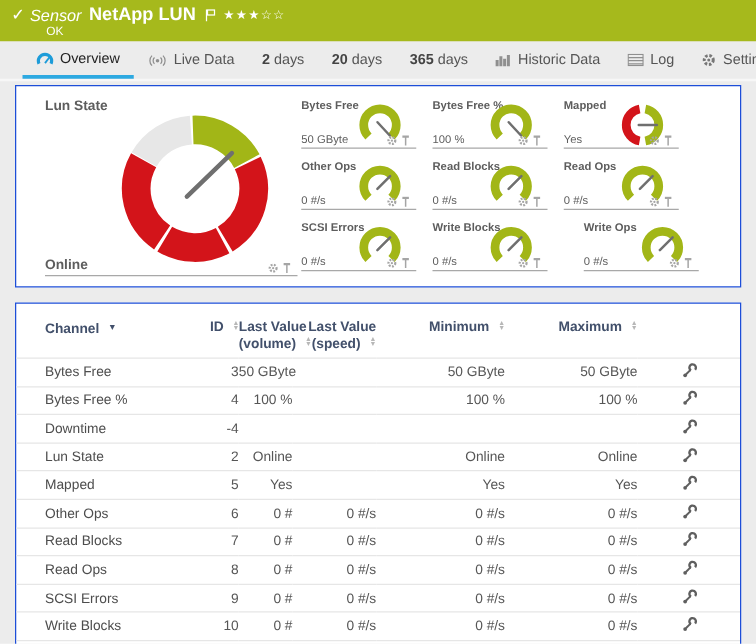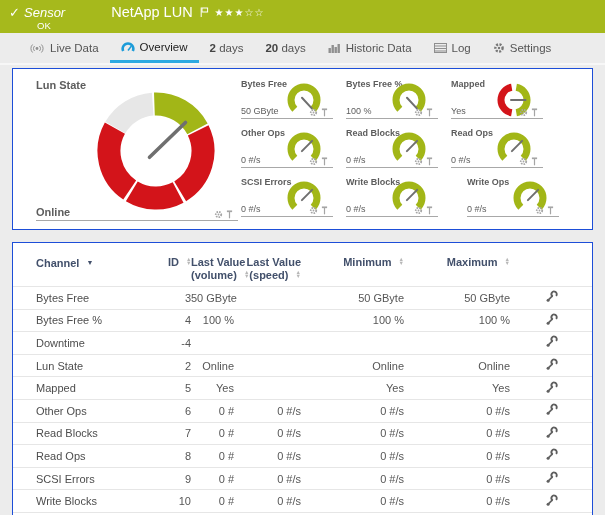--- a/index.html
+++ b/index.html
@@ -7,21 +7,21 @@
     width:605px;height:515px;overflow:hidden;
     background:#ececec;
     font-family:"Liberation Sans",sans-serif;
     -webkit-font-smoothing:antialiased;
   }
   
   .hdr{position:relative;height:33px;background:#a6b91c;color:#fff;}
   .hdr .check{position:absolute;left:9px;top:5px;font-size:13px;font-weight:bold;font-family:"DejaVu Sans",sans-serif;}
   .hdr .line1{position:absolute;left:24px;top:4px;display:flex;align-items:center;gap:6px;white-space:nowrap;}
   .hdr .kind{font-style:italic;font-size:13px;}
-  .hdr .title{font-weight:normal;font-size:14.5px;margin-left:40px;}
+  .hdr .title{font-weight:bold;font-size:14.5px;}
   .hdr .flag{margin-left:1px;display:inline-flex;}
   .hdr .stars{font-family:"DejaVu Sans",sans-serif;font-size:10px;letter-spacing:1px;cursor:pointer;}
   .hdr .status{position:absolute;left:37px;top:20px;font-size:9.5px;font-weight:normal;}
   
   .tabbar{display:flex;align-items:stretch;height:30px;padding-left:18px;background:#ececec;border-bottom:2px solid #f7f7f7;}
   .tab{display:flex;align-items:center;gap:5px;padding:0 11px;font-size:11.5px;color:#555;box-sizing:border-box;cursor:pointer;white-space:nowrap;}
   .tab b{font-weight:bold;color:#444;}
   .tab.active{border-bottom:3px solid #2da9e1;color:#222;}
   .tab svg{flex:0 0 auto;}
   
@@ -66,39 +66,42 @@
           <line x1="1.2" y1="0.5" x2="1.2" y2="10" stroke="#fff" stroke-width="1"></line>
           <rect x="2" y="1" width="5.6" height="4" fill="none" stroke="#fff" stroke-width="1"></rect>
         </svg>
     </span>
     <span class="stars"><span>★★★</span><span>☆☆</span></span>
   </div>
   <div class="status">OK</div>
 </div>
 
 <div class="tabbar">
-    <div class="tab">
-      <svg width="16" height="11" viewBox="0 0 16 11">
-        <circle cx="8" cy="5.5" r="1.4" fill="#8f8f8f"></circle>
-        <path d="M5.6 8 a3.4 3.4 0 0 1 0-5 M3.6 9.5 a5.6 5.6 0 0 1 0-8 M10.4 3 a3.4 3.4 0 0 1 0 5 M12.4 1.5 a5.6 5.6 0 0 1 0 8" fill="none" stroke="#8f8f8f"></path>
-      </svg>
-      <span>Live Data</span>
-    </div>
     <div class="tab active">
       <svg width="14" height="12" viewBox="0 0 14 12">
         <path d="M2.2 10 A5.3 5.3 0 1 1 11.8 10" fill="none" stroke="#1d9cd9" stroke-width="2.6"></path>
         <line x1="7" y1="9.5" x2="10.4" y2="5" stroke="#1d9cd9" stroke-width="1.5"></line>
       </svg>
       <span>Overview</span>
     </div>
     <div class="tab">
+      <svg width="16" height="11" viewBox="0 0 16 11">
+        <circle cx="8" cy="5.5" r="1.4" fill="#8f8f8f"></circle>
+        <path d="M5.6 8 a3.4 3.4 0 0 1 0-5 M3.6 9.5 a5.6 5.6 0 0 1 0-8 M10.4 3 a3.4 3.4 0 0 1 0 5 M12.4 1.5 a5.6 5.6 0 0 1 0 8" fill="none" stroke="#8f8f8f"></path>
+      </svg>
+      <span>Live Data</span>
+    </div>
+    <div class="tab">
       <span><b>2</b> days</span>
     </div>
     <div class="tab">
       <span><b>20</b> days</span>
+    </div>
+    <div class="tab">
+      <span><b>365</b> days</span>
     </div>
     <div class="tab">
       <svg width="13" height="11" viewBox="0 0 13 11">
         <rect x="0.5" y="5" width="2.4" height="5" fill="#8f8f8f"></rect>
         <rect x="3.5" y="2" width="2.4" height="8" fill="#8f8f8f"></rect>
         <rect x="6.5" y="4" width="2.4" height="6" fill="#8f8f8f"></rect>
         <rect x="9.5" y="1" width="2.4" height="9" fill="#8f8f8f"></rect>
       </svg>
       <span>Historic Data</span>
     </div>

